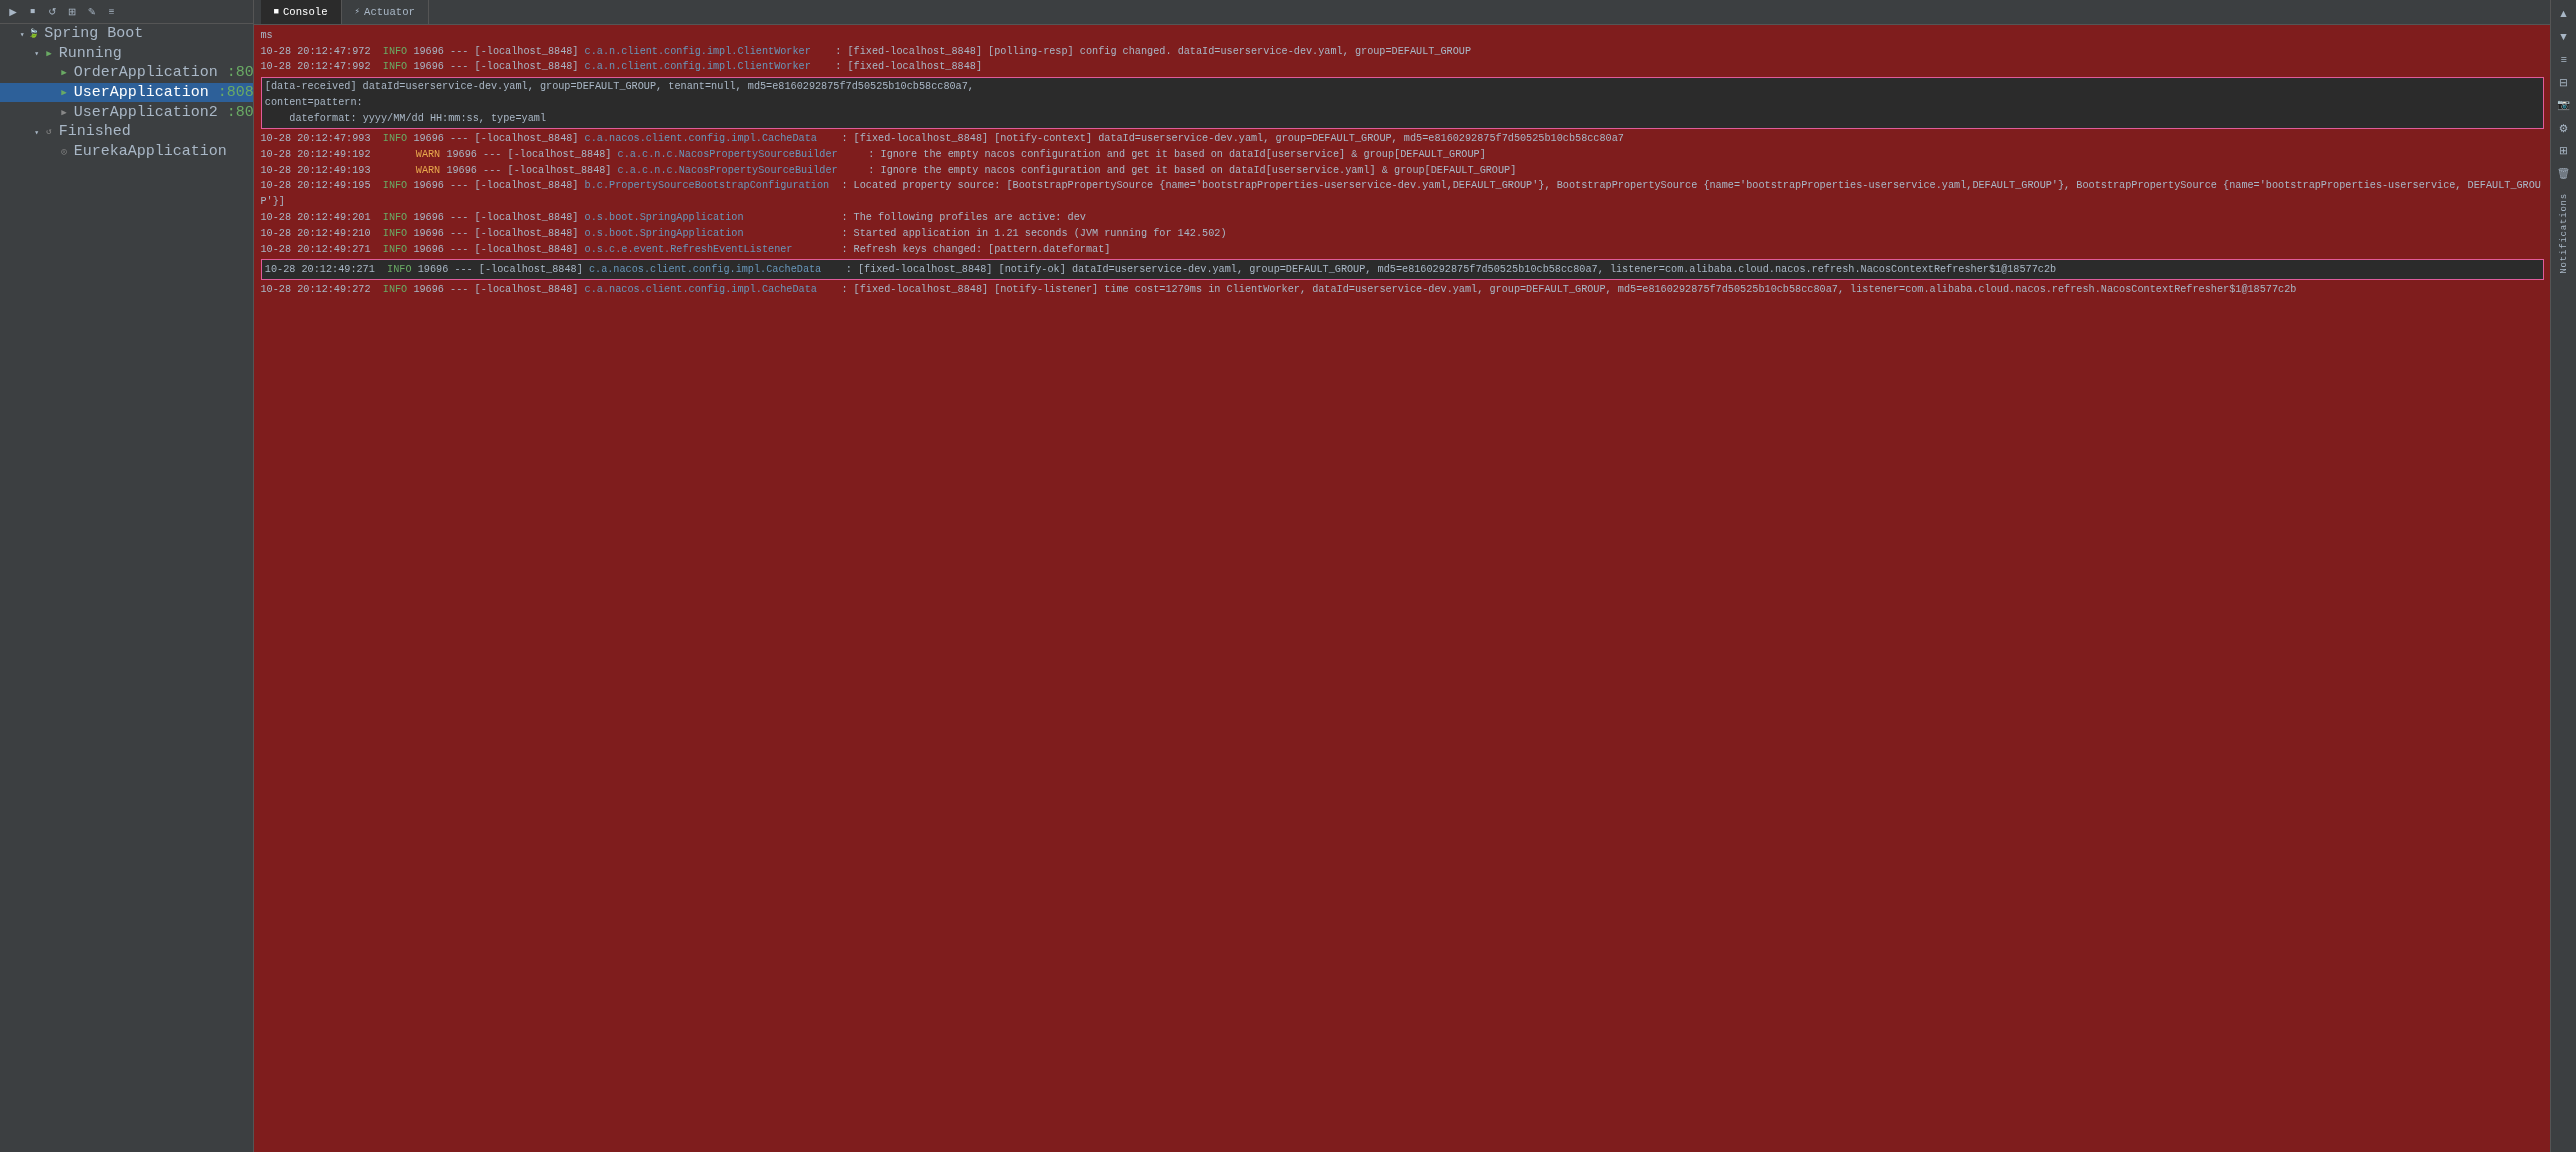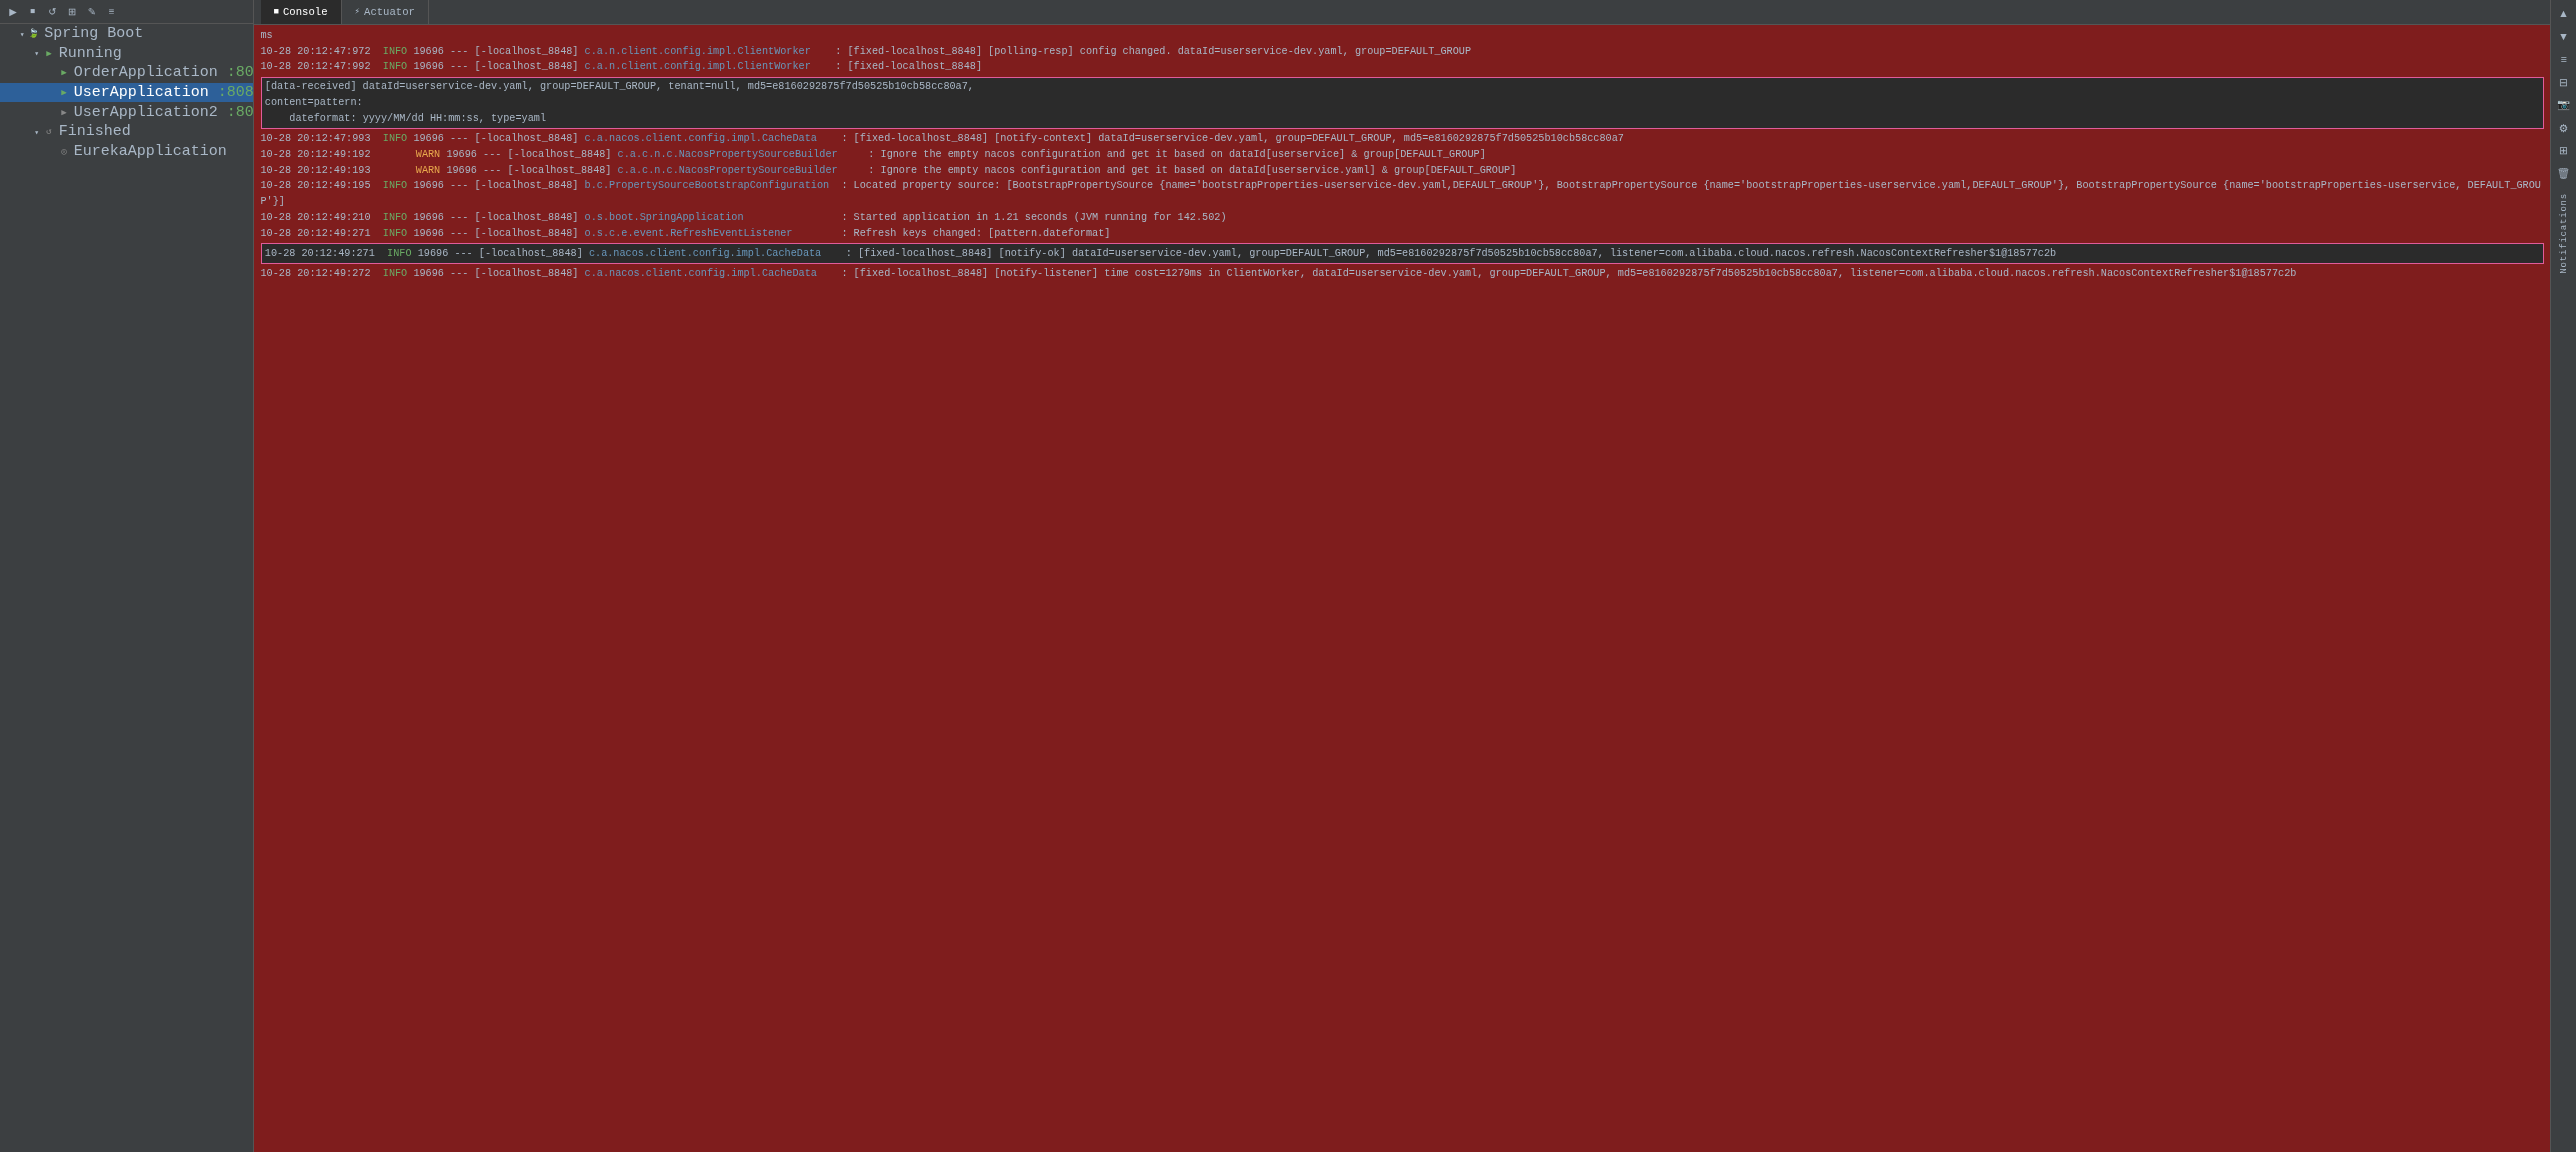--- a/index.html
+++ b/index.html
@@ -302,20 +302,21 @@
     </div>
 
     <span class="log-line"><span class="ts">10-28 20:12:47:993</span>  <span class="level-info">INFO</span> <span class="pid">19696</span> <span class="dash">---</span> <span class="thread">[-localhost_8848]</span> <span class="logger-blue">c.a.nacos.client.config.impl.CacheData</span>   <span class="msg"> : [fixed-localhost_8848] [notify-context] dataId=userservice-dev.yaml, group=DEFAULT_GROUP, md5=e8160292875f7d50525b10cb58cc80a7</span></span>
 
     <span class="log-line"><span class="ts">10-28 20:12:49:192</span>  <span class="level-warn">WARN</span> <span class="pid">19696</span> <span class="dash">---</span> <span class="thread">[-localhost_8848]</span> <span class="logger-blue">c.a.c.n.c.NacosPropertySourceBuilder</span>    <span class="msg"> : Ignore the empty nacos configuration and get it based on dataId[userservice] &amp; group[DEFAULT_GROUP]</span></span>
 
     <span class="log-line"><span class="ts">10-28 20:12:49:193</span>  <span class="level-warn">WARN</span> <span class="pid">19696</span> <span class="dash">---</span> <span class="thread">[-localhost_8848]</span> <span class="logger-blue">c.a.c.n.c.NacosPropertySourceBuilder</span>    <span class="msg"> : Ignore the empty nacos configuration and get it based on dataId[userservice.yaml] &amp; group[DEFAULT_GROUP]</span></span>
 
     <span class="log-line"><span class="ts">10-28 20:12:49:195</span>  <span class="level-info">INFO</span> <span class="pid">19696</span> <span class="dash">---</span> <span class="thread">[-localhost_8848]</span> <span class="logger-blue">b.c.PropertySourceBootstrapConfiguration</span> <span class="msg"> : Located property source: [BootstrapPropertySource {name='bootstrapProperties-userservice-dev.yaml,DEFAULT_GROUP'}, BootstrapPropertySource {name='bootstrapProperties-userservice.yaml,DEFAULT_GROUP'}, BootstrapPropertySource {name='bootstrapProperties-userservice, DEFAULT_GROUP'}]</span></span>
 
+    <span class="log-line"><span class="ts">10-28 20:12:49:201</span>  <span class="level-info">INFO</span> <span class="pid">19696</span> <span class="dash">---</span> <span class="thread">[-localhost_8848]</span> <span class="logger-blue">o.s.boot.SpringApplication</span>               <span class="msg"> : The following profiles are active: dev</span></span>
 
     <span class="log-line"><span class="ts">10-28 20:12:49:210</span>  <span class="level-info">INFO</span> <span class="pid">19696</span> <span class="dash">---</span> <span class="thread">[-localhost_8848]</span> <span class="logger-blue">o.s.boot.SpringApplication</span>               <span class="msg"> : Started application in 1.21 seconds (JVM running for 142.502)</span></span>
 
     <span class="log-line"><span class="ts">10-28 20:12:49:271</span>  <span class="level-info">INFO</span> <span class="pid">19696</span> <span class="dash">---</span> <span class="thread">[-localhost_8848]</span> <span class="logger-blue">o.s.c.e.event.RefreshEventListener</span>       <span class="msg"> : Refresh keys changed: [pattern.dateformat]</span></span>
 
     <div class="log-highlight-box">
       <span class="log-line"><span class="ts">10-28 20:12:49:271</span>  <span class="level-info">INFO</span> <span class="pid">19696</span> <span class="dash">---</span> <span class="thread">[-localhost_8848]</span> <span class="logger-blue">c.a.nacos.client.config.impl.CacheData</span>   <span class="msg"> : [fixed-localhost_8848] [notify-ok] dataId=userservice-dev.yaml, group=DEFAULT_GROUP, md5=e8160292875f7d50525b10cb58cc80a7, listener=com.alibaba.cloud.nacos.refresh.NacosContextRefresher$1@18577c2b</span></span>
     </div>
 
     <span class="log-line"><span class="ts">10-28 20:12:49:272</span>  <span class="level-info">INFO</span> <span class="pid">19696</span> <span class="dash">---</span> <span class="thread">[-localhost_8848]</span> <span class="logger-blue">c.a.nacos.client.config.impl.CacheData</span>   <span class="msg"> : [fixed-localhost_8848] [notify-listener] time cost=1279ms in ClientWorker, dataId=userservice-dev.yaml, group=DEFAULT_GROUP, md5=e8160292875f7d50525b10cb58cc80a7, listener=com.alibaba.cloud.nacos.refresh.NacosContextRefresher$1@18577c2b</span></span>

